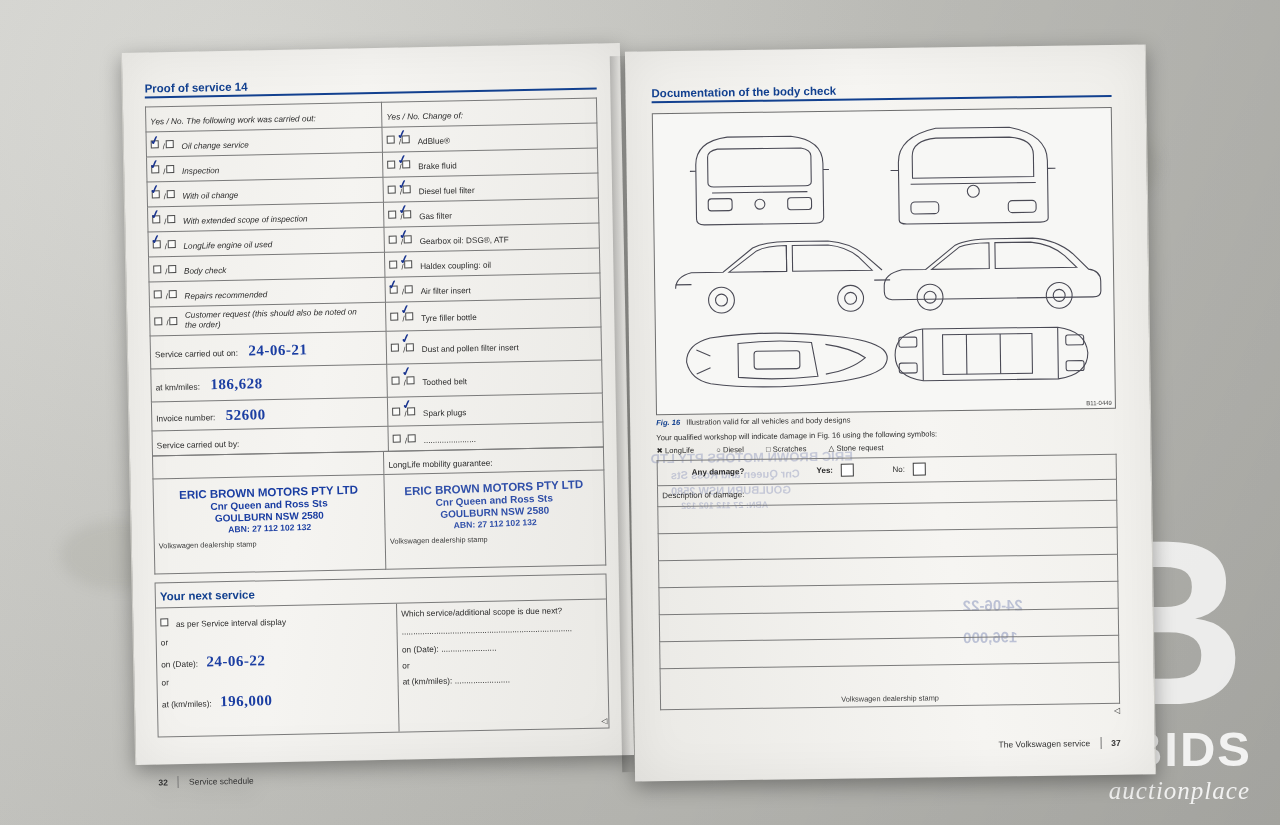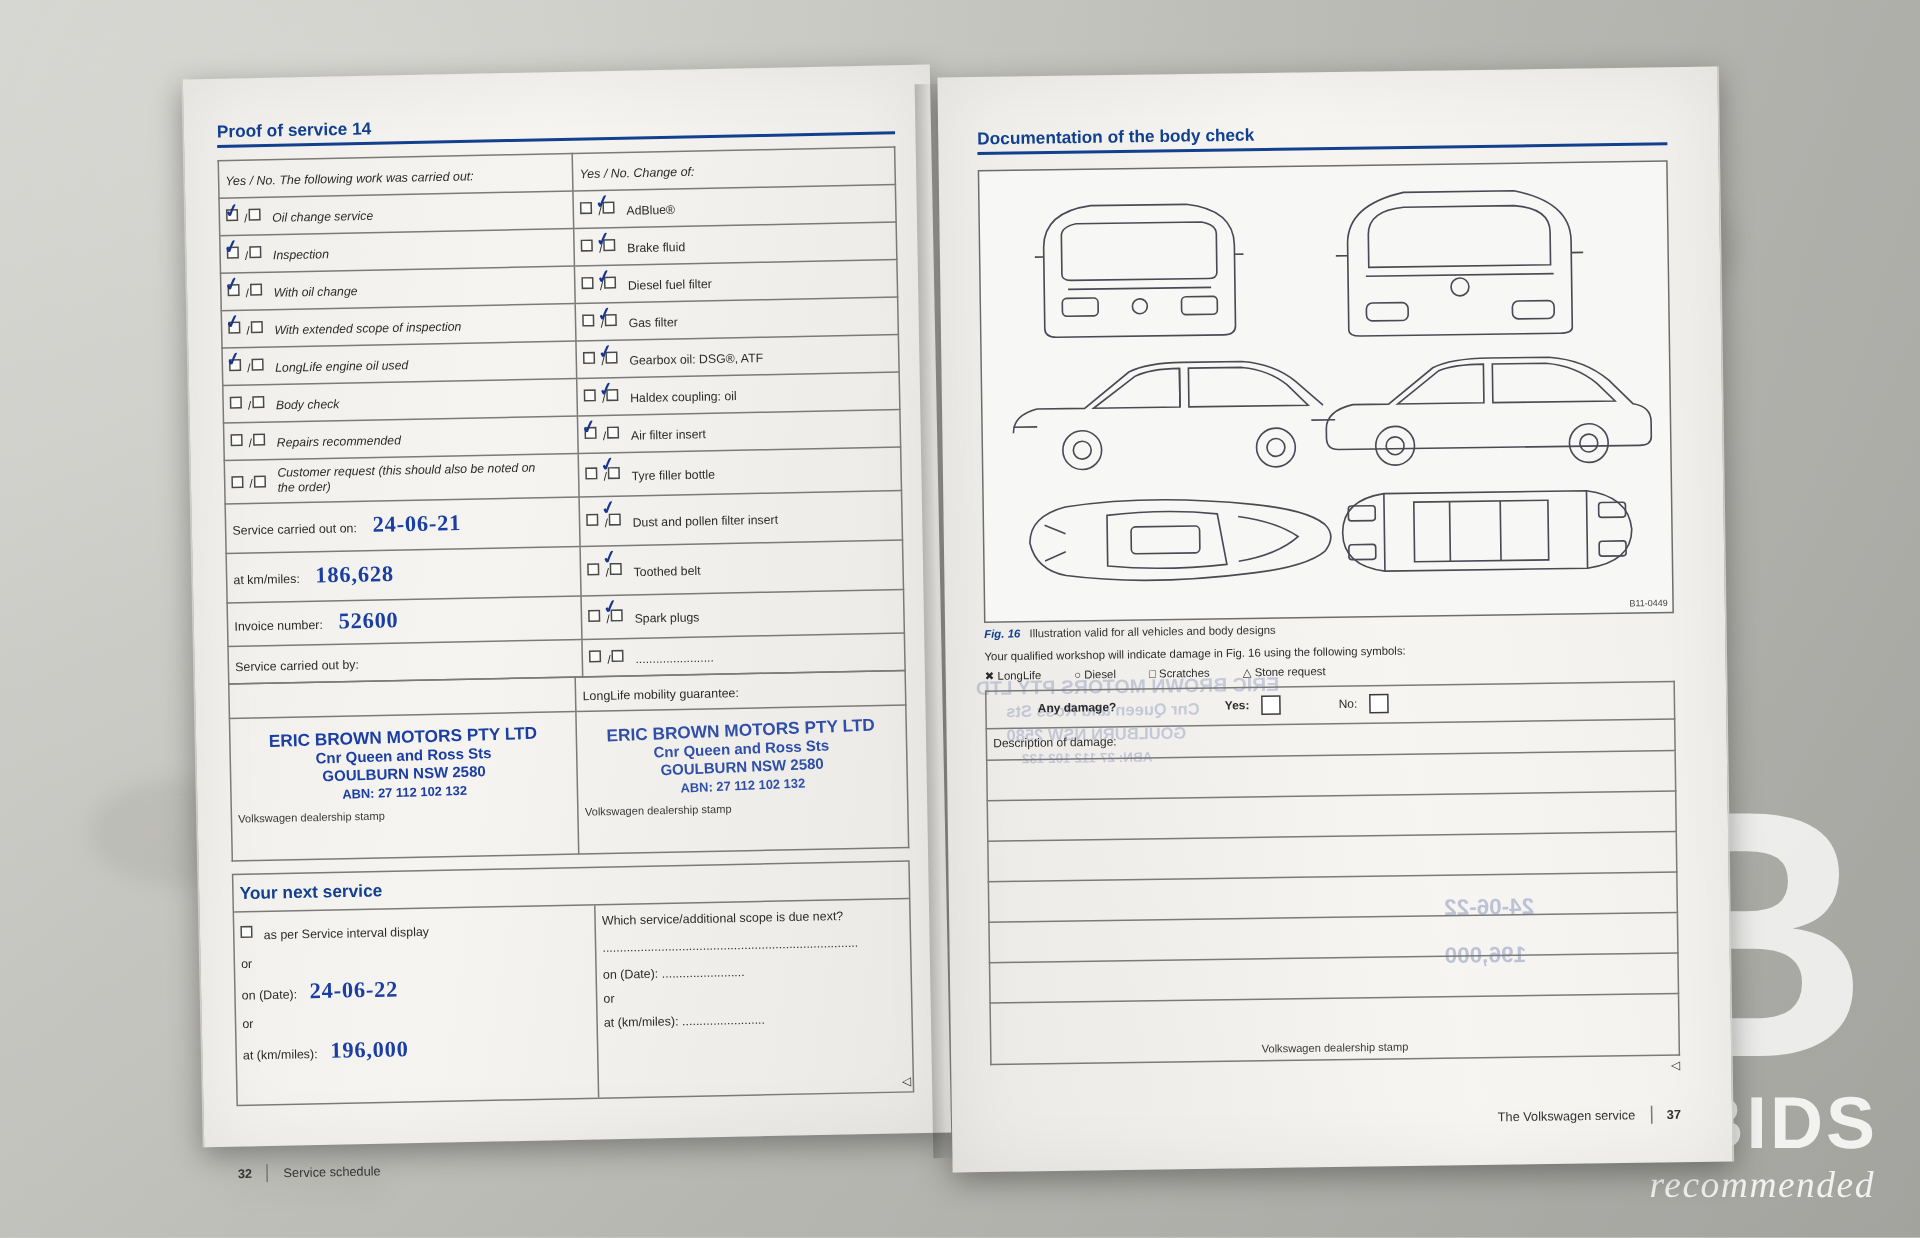--- a/index.html
+++ b/index.html
@@ -128,21 +128,21 @@
 <body>
 
 <div id="desk"></div>
 
 <div class="smudge" style="left:60px;top:520px;width:120px;height:70px;"></div>
 <div class="smudge" style="left:1000px;top:120px;width:160px;height:90px;"></div>
 
 <div id="watermark">
   <div id="wm-b">B</div>
   <div id="wm-carbids">CARBIDS</div>
-  <div id="wm-auction">recommended</div>
+  <div id="wm-auction">auctionplace</div>
 </div>
 
 <div id="book">
 
   <div class="page doc" id="page-left">
     <div id="lp-inner">
       <div class="hd">Proof of service 14</div>
       <div class="rule" style="margin-top:2px;"></div>
 
       <table id="tbl1">

